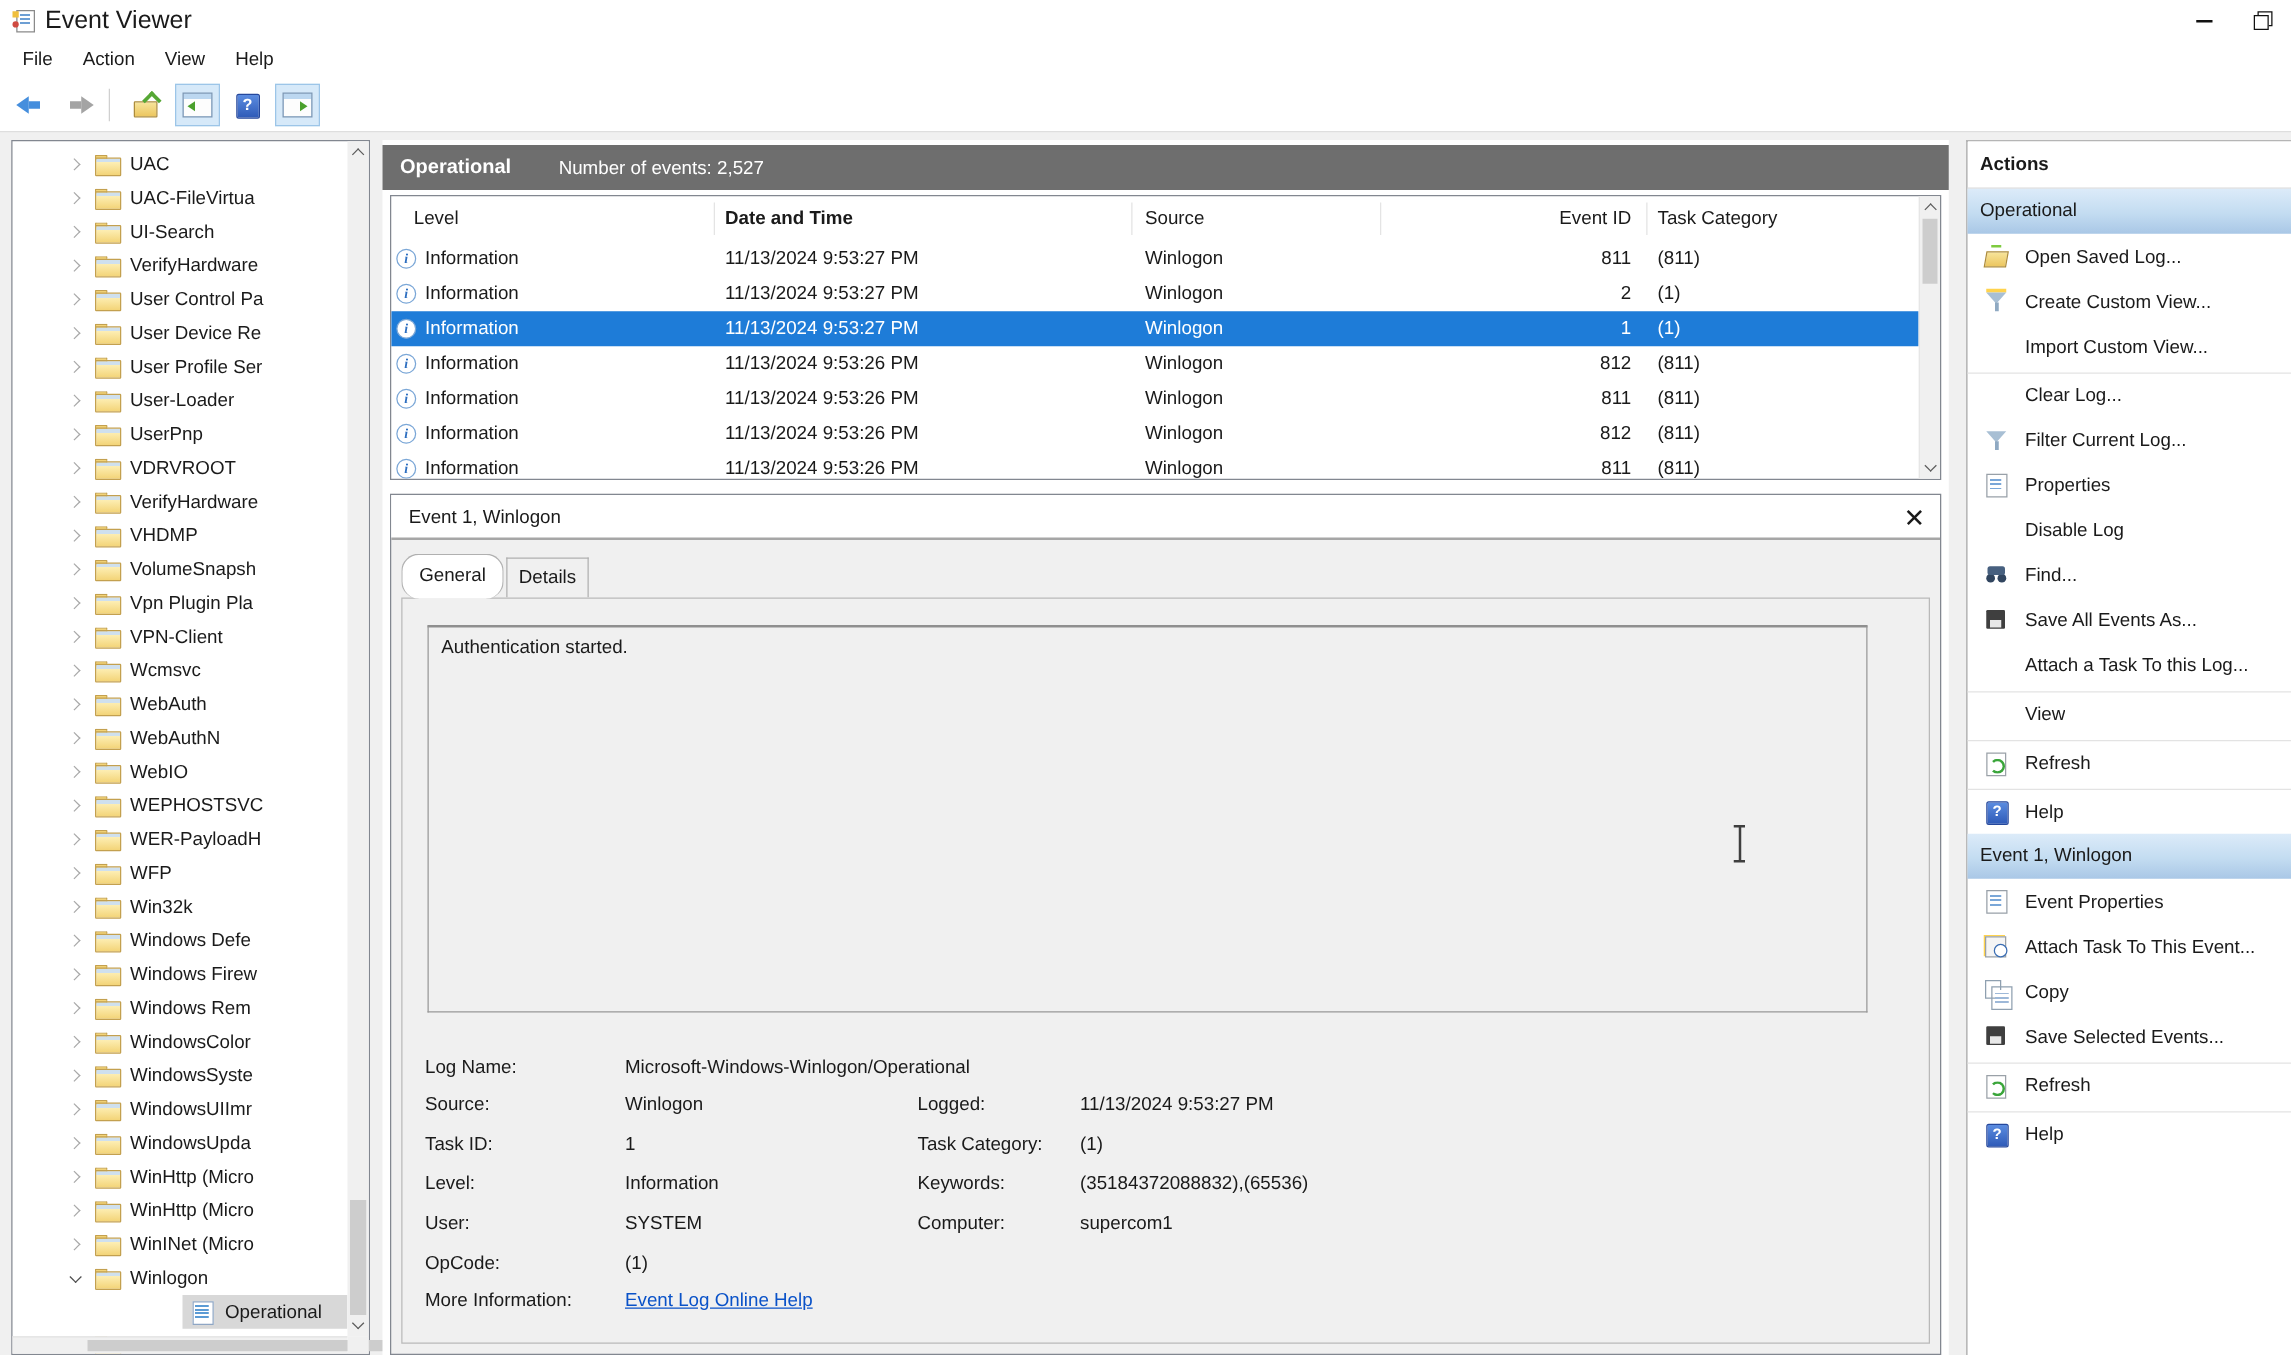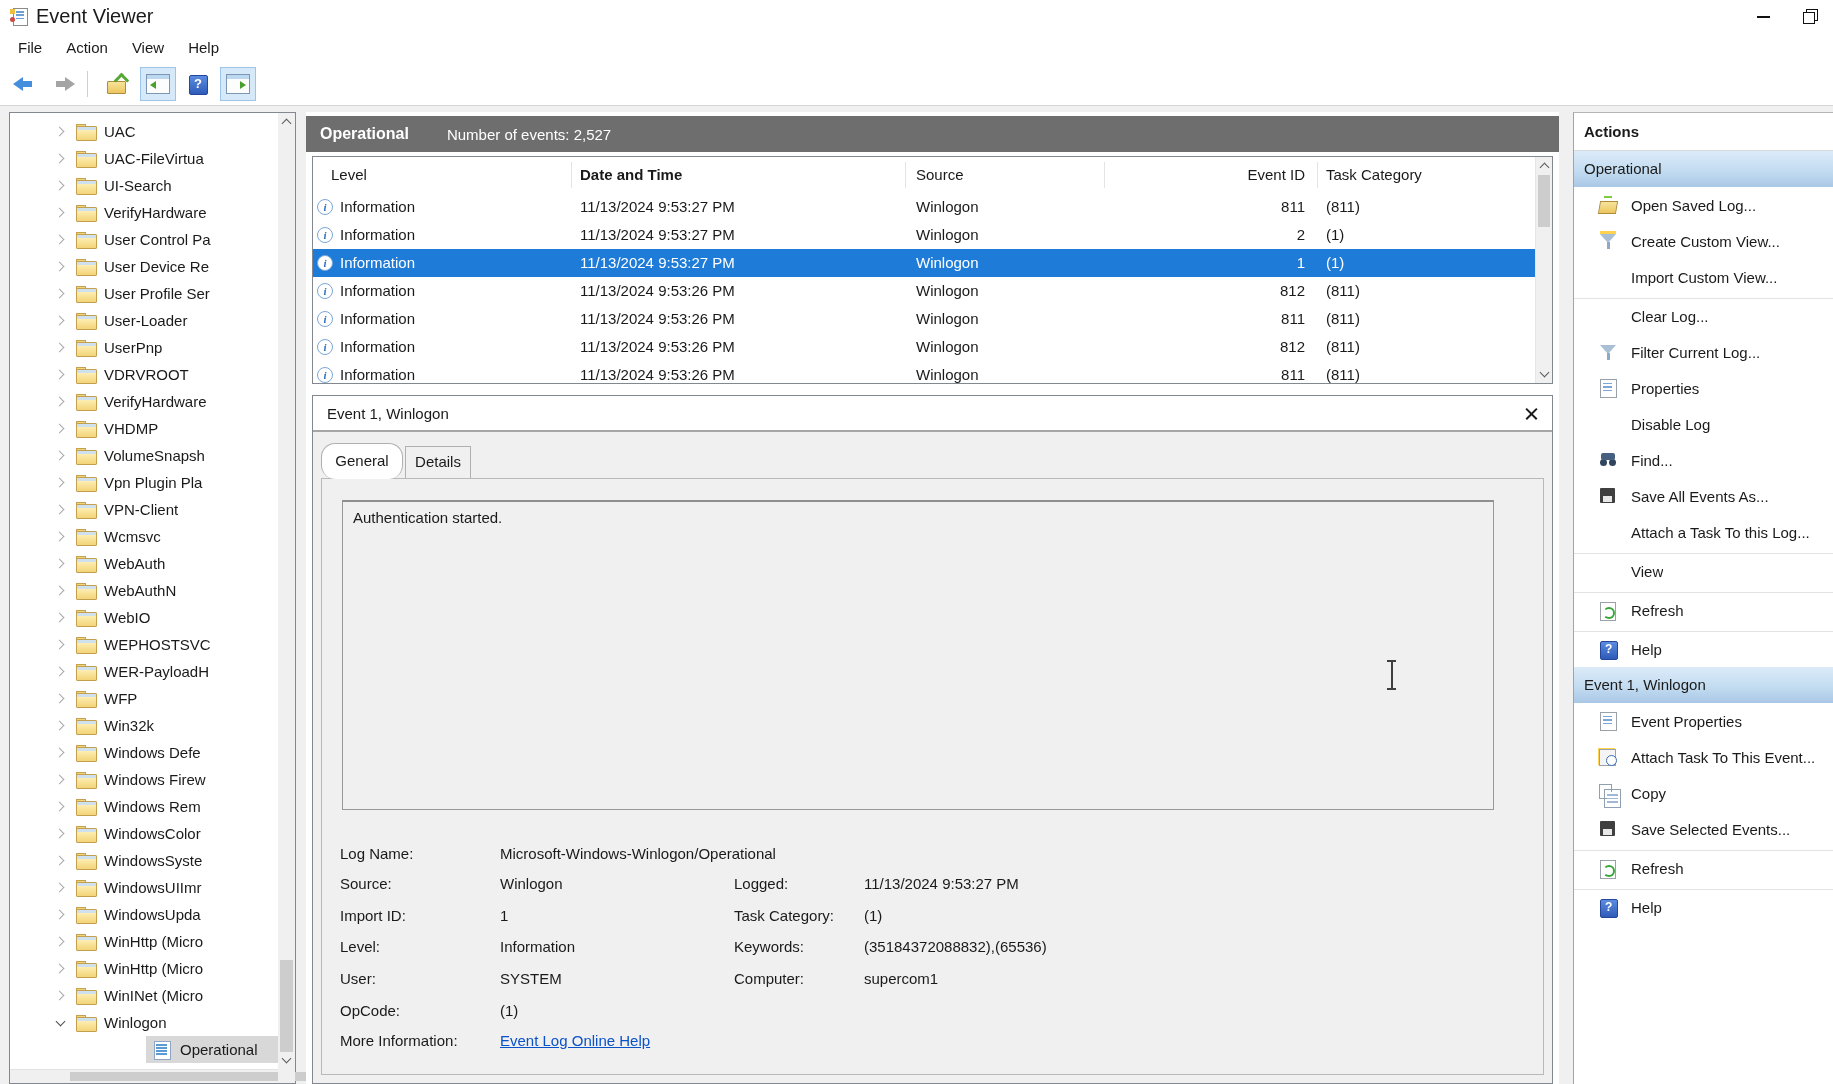--- a/index.html
+++ b/index.html
@@ -113,21 +113,21 @@
   .tab.inactive { left:92px; top:50px; width:66px; height:32px; background:#f0f0f0; line-height:30px; z-index:1; }
   .tab-body { position:absolute; left:8px; right:8px; top:82px; bottom:8px; border:1px solid #b9b9b9; background:#f0f0f0; z-index:2; }
   .desc-box { position:absolute; left:20px; top:21px; width:1152px; height:310px; background:#f0f0f0; border:1px solid #989898; border-top:2px solid #8f8f8f; padding:7px 10px; }
   .fld { position:absolute; white-space:nowrap; }
   .fld a, .fld .link { color:#0a52c8; text-decoration:underline; }
 
   
   .actions-panel { position:absolute; left:1573px; top:6px; right:0; bottom:0; background:#fff; border-left:1px solid #a3a3a3; border-top:1px solid #b5b5b5; }
   .act-title { height:38px; line-height:38px; padding-left:10px; font-weight:bold; border-bottom:1px solid #d9d9d9; }
   .grp-hdr { height:36px; line-height:36px; padding-left:10px; background:linear-gradient(180deg,#dcebf9 0%,#c3dcf1 55%,#a9c7e6 100%); }
-  .act-item { height:36px; display:flex; align-items:center; padding-left:23px; }
+  .act-item { height:36px; display:flex; align-items:center; padding-left:12px; }
   .act-item.sep { border-top:1px solid #e3e3e3; margin-top:3px; }
   .act-label { white-space:nowrap; overflow:hidden; }
   .act-ic { width:22px; height:20px; position:relative; flex:none; margin-right:12px; }
   .act-ic.open-folder::before { content:""; position:absolute; left:2px; top:6px; width:16px; height:11px; background:linear-gradient(180deg,#f7e49a,#ecc65f); border:1px solid #ad8c3b; transform:skewX(-10deg); }
   .act-ic.open-folder::after { content:""; position:absolute; left:7px; top:1px; width:8px; height:2px; background:#7ecb3f; }
   .act-ic.funnel-new, .act-ic.funnel { }
   .act-ic.funnel-new::before, .act-ic.funnel::before { content:""; position:absolute; left:3px; top:3px; border-left:8px solid transparent; border-right:8px solid transparent; border-top:9px solid #a8bfd4; }
   .act-ic.funnel-new::after, .act-ic.funnel::after { content:""; position:absolute; left:10px; top:11px; width:3px; height:7px; background:#8fa9c2; }
   .act-ic.funnel-new { background:linear-gradient(#ffd34d,#ffd34d) no-repeat 3px 0/16px 3px; }
   .act-ic.page::before { content:""; position:absolute; left:3px; top:1px; width:15px; height:17px; background:#fff; border:1px solid #98a0a8; }
@@ -582,21 +582,21 @@
       <div class="tab-body">
         <div class="desc-box">
           <span>Authentication started.</span>
         </div>
         <span class="fld" style="left:18px; top:366px">Log Name:</span>
         <span class="fld" style="left:178px; top:366px">Microsoft-Windows-Winlogon/Operational</span>
         <span class="fld" style="left:18px; top:396px">Source:</span>
         <span class="fld" style="left:178px; top:396px">Winlogon</span>
         <span class="fld" style="left:412px; top:396px">Logged:</span>
         <span class="fld" style="left:542px; top:396px">11/13/2024 9:53:27 PM</span>
-        <span class="fld" style="left:18px; top:428px">Import ID:</span>
+        <span class="fld" style="left:18px; top:428px">Task ID:</span>
         <span class="fld" style="left:178px; top:428px">1</span>
         <span class="fld" style="left:412px; top:428px">Task Category:</span>
         <span class="fld" style="left:542px; top:428px">(1)</span>
         <span class="fld" style="left:18px; top:459px">Level:</span>
         <span class="fld" style="left:178px; top:459px">Information</span>
         <span class="fld" style="left:412px; top:459px">Keywords:</span>
         <span class="fld" style="left:542px; top:459px">(35184372088832),(65536)</span>
         <span class="fld" style="left:18px; top:491px">User:</span>
         <span class="fld" style="left:178px; top:491px">SYSTEM</span>
         <span class="fld" style="left:412px; top:491px">Computer:</span>

